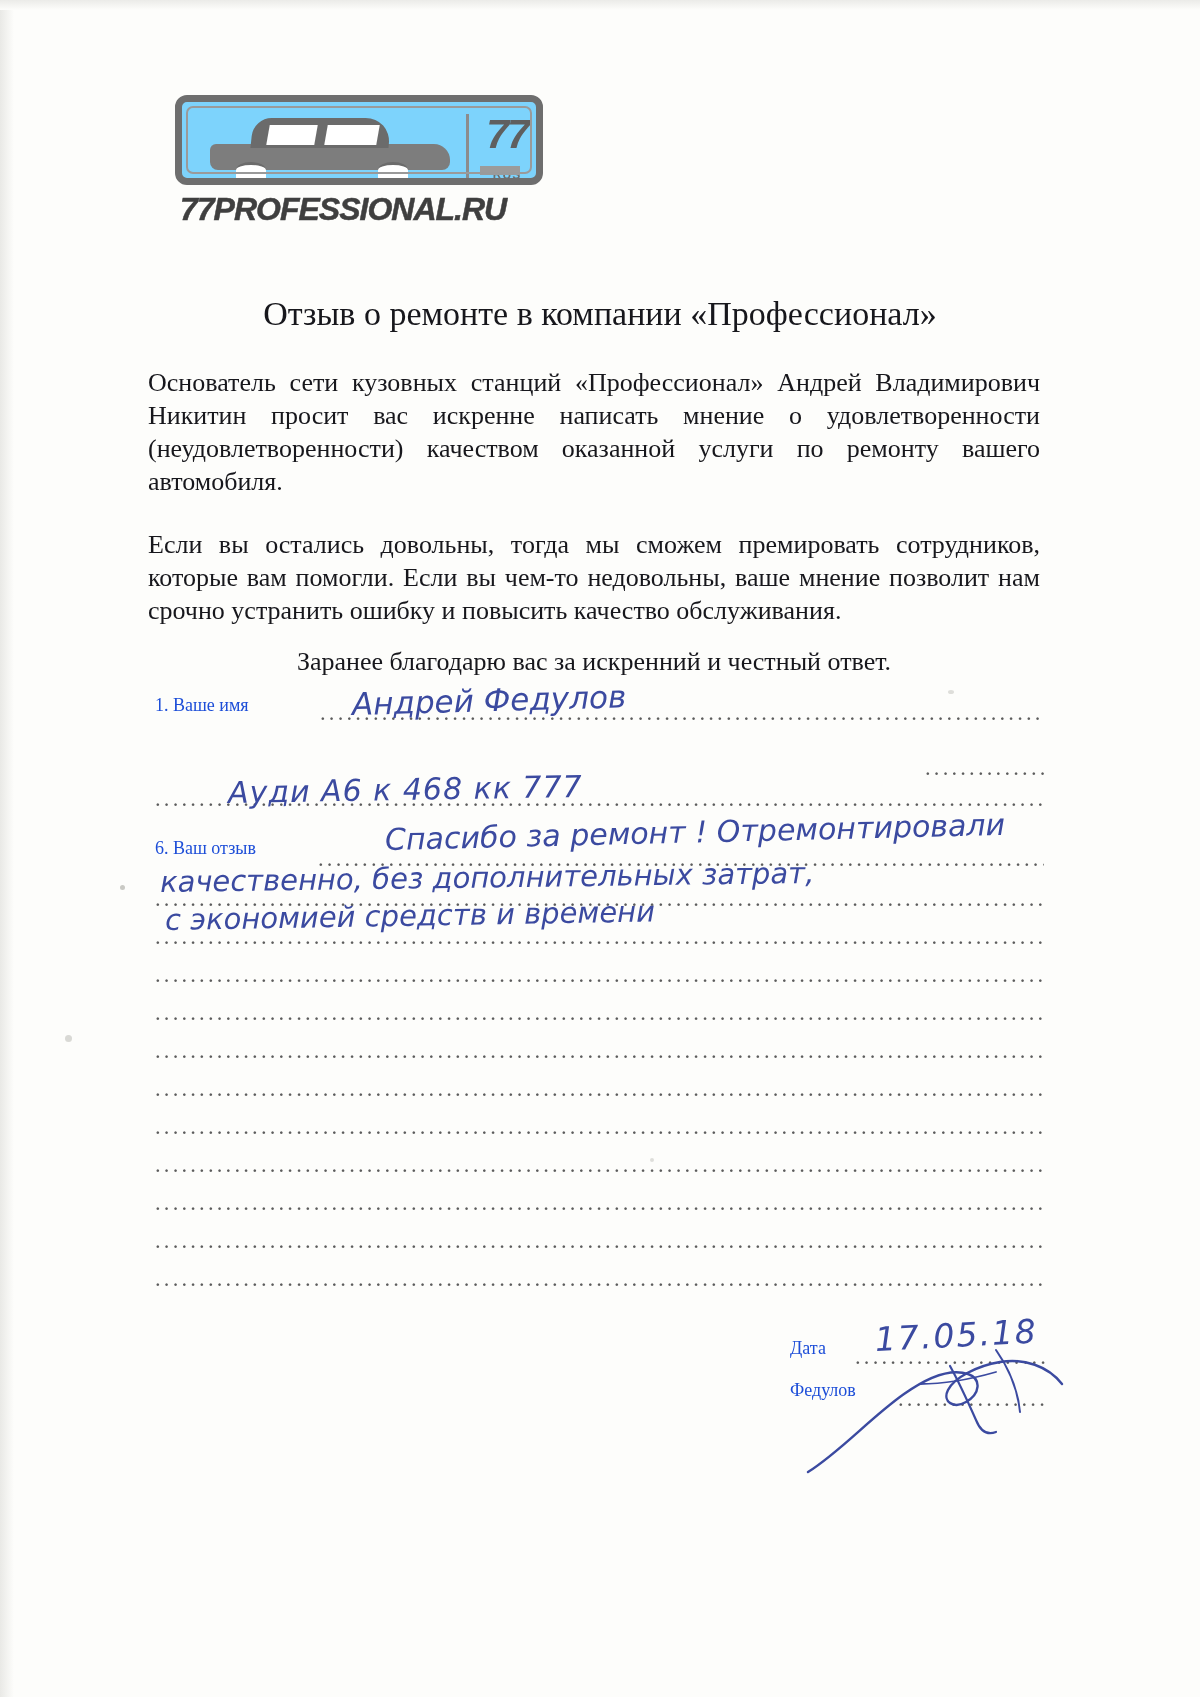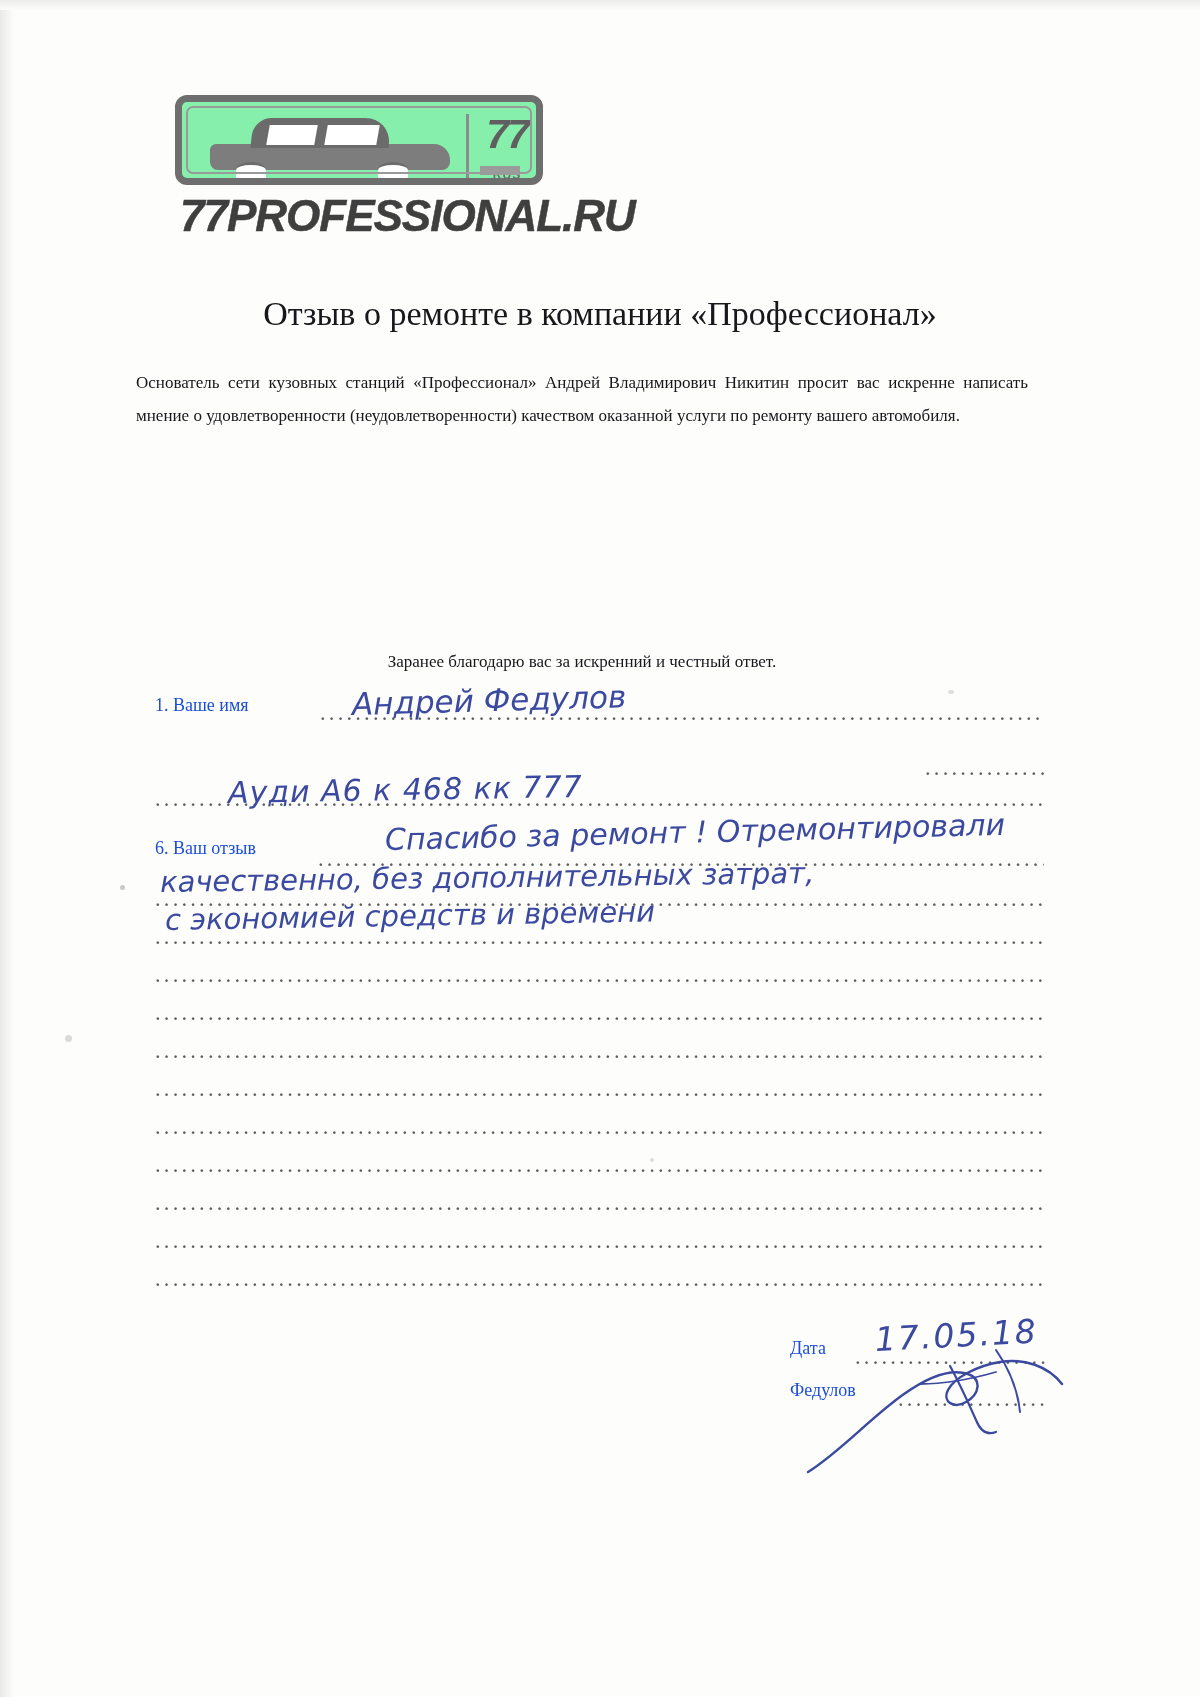--- a/index.html
+++ b/index.html
@@ -43,21 +43,21 @@
     height: 150px;
   }
   .logo-plate {
     position: absolute;
     left: 0; top: 0;
     width: 368px;
     height: 90px;
     border: 7px solid #6e6e6e;
     border-radius: 12px;
     box-sizing: border-box;
-    background: #86efac;
+    background: #7dd3fc;
   }
   .logo-plate:after {
     content: "";
     position: absolute;
     left: 4px; top: 4px; right: 4px; bottom: 4px;
     border: 2px solid #9a9a9a;
     border-radius: 7px;
   }
   .car-silhouette {
     position: absolute;
@@ -143,40 +143,40 @@
     height: 9px;
     background: #9b9b9b;
   }
   .logo-wordmark {
     position: absolute;
     left: 5px;
     top: 96px;
     font-family: "Liberation Sans", sans-serif;
     font-weight: bold;
     font-style: italic;
-    font-size: 44px;
+    font-size: 32px;
     letter-spacing: -1px;
     color: #3f3f3f;
     -webkit-text-stroke: 0.5px #3f3f3f;
   }
 
   
   .title {
     position: absolute;
     left: 0; right: 0;
     top: 295px;
     text-align: center;
     font-size: 34px;
     color: #17171c;
   }
   .para {
     position: absolute;
-    left: 136px;
+    left: 148px;
     width: 892px;
-    font-size: 17px;
+    font-size: 26px;
     line-height: 33px;
     text-align: justify;
     text-justify: inter-word;
     color: #17171c;
   }
   .para.p1 { top: 366px; }
   .para.p2 { top: 528px; }
   .para.p3 { top: 645px; text-align: center; }
 
   
@@ -284,20 +284,21 @@
         <div class="rus">RUS</div>
       </div>
       <div class="plate-flagline"></div>
     </div>
     <div class="logo-wordmark">77PROFESSIONAL.RU</div>
   </div>
 
   <div class="title">Отзыв о ремонте в компании «Профессионал»</div>
 
   <div class="para p1">Основатель сети кузовных станций «Профессионал» Андрей Владимирович Никитин просит вас искренне написать мнение о удовлетворенности (неудовлетворенности) качеством оказанной услуги по ремонту вашего автомобиля.</div>
+  <div class="para p2">Если вы остались довольны, тогда мы сможем премировать сотрудников, которые вам помогли. Если вы чем-то недовольны, ваше мнение позволит нам срочно устранить ошибку и повысить качество обслуживания.</div>
   <div class="para p3">Заранее благодарю вас за искренний и честный ответ.</div>
 
   <div class="field-label" id="label-name">1. Ваше имя</div>
   <div class="dots" id="dots-name">..............................................................................................................................................................</div>
   <div class="hand" id="hand-name">Андрей Федулов</div>
 
   <div class="dots" id="dots-car1">..............................................................................................................................................................</div>
   <div class="dots" id="dots-car2">..............................................................................................................................................................</div>
   <div class="hand" id="hand-car">Ауди А6  к 468 кк 777</div>
 

